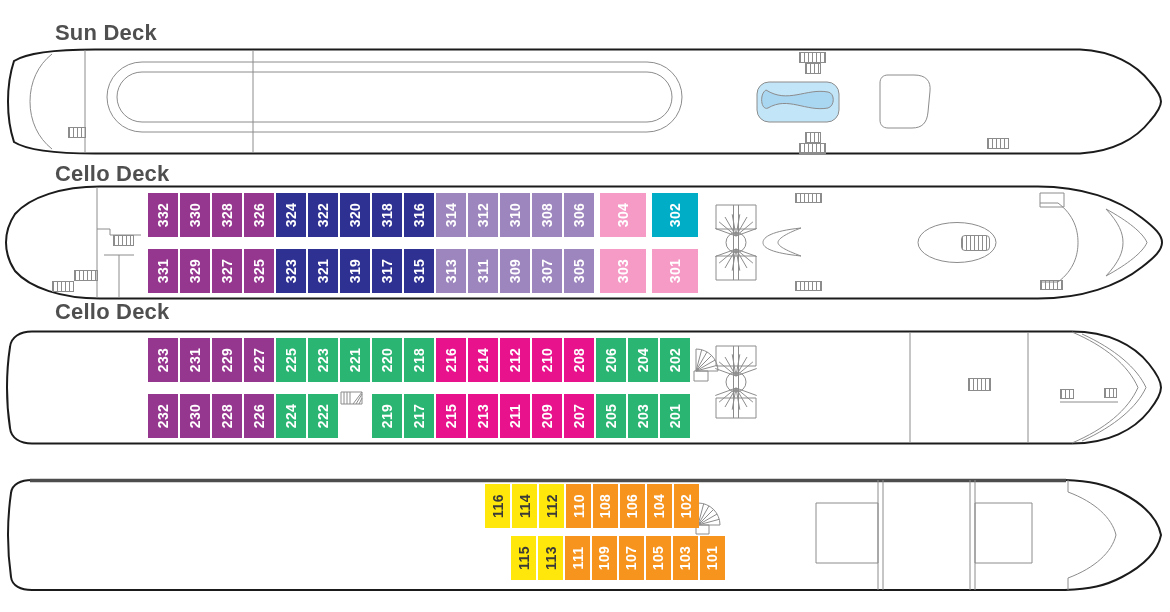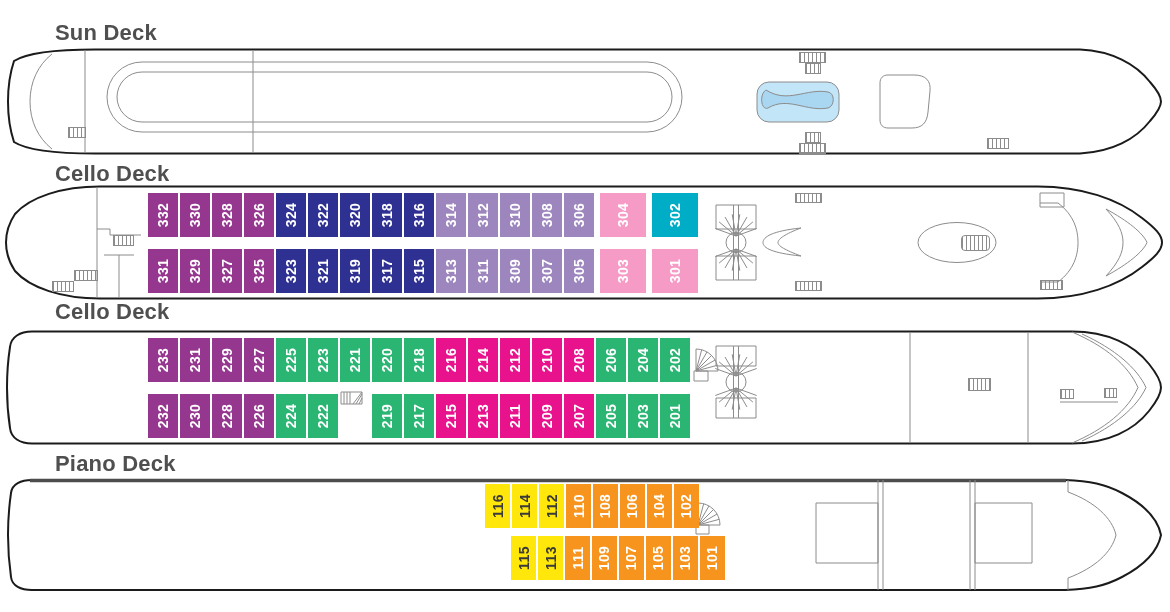--- a/index.html
+++ b/index.html
@@ -327,21 +327,20 @@
         <span>205</span>
       </div>
       <div class="cabin" style="background: rgb(42, 181, 115);">
         <span>203</span>
       </div>
       <div class="cabin" style="background: rgb(42, 181, 115);">
         <span>201</span>
       </div>
     </div>
 
-  <div class="deck-title" style="top:451px">Piano Deck</div>
 
   <svg class="hull-svg" style="top:478px" width="1170" height="114" viewBox="0 0 1170 114">
     <path d="M 32 2 L 1065 2 C 1090 3 1105 6 1122 15 C 1145 27 1158 42 1161 57 C 1158 72 1145 87 1122 99 C 1105 108 1090 111 1065 112 L 32 112 C 21 112 12 108 11 99 C 9 85 8 71 8 57 C 8 43 9 29 11 15 C 12 6 21 2 32 2 Z" fill="#ffffff" stroke="#1b1b1b" stroke-width="2"></path>
     <line x1="30" y1="2.5" x2="1066" y2="2.5" stroke="#4d4d4d" stroke-width="3.5"></line>
     <g stroke="#8c8c8c" stroke-width="1" fill="none">
       <line x1="878" y1="2" x2="878" y2="112"></line>
       <line x1="883" y1="2" x2="883" y2="112"></line>
       <line x1="970" y1="2" x2="970" y2="112"></line>
       <line x1="975" y1="2" x2="975" y2="112"></line>
       <rect x="816" y="25" width="62" height="60"></rect>

